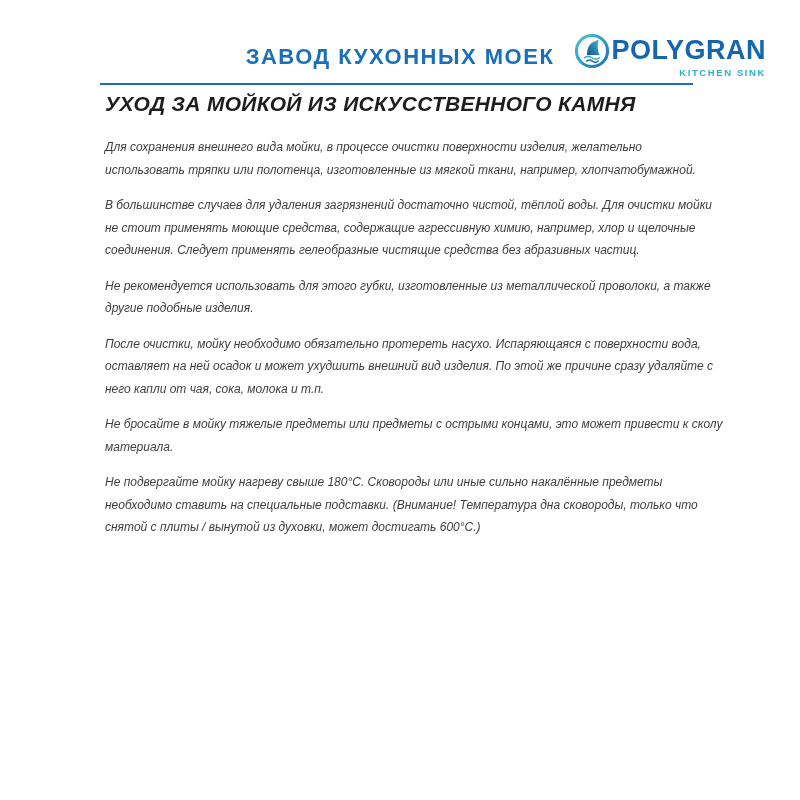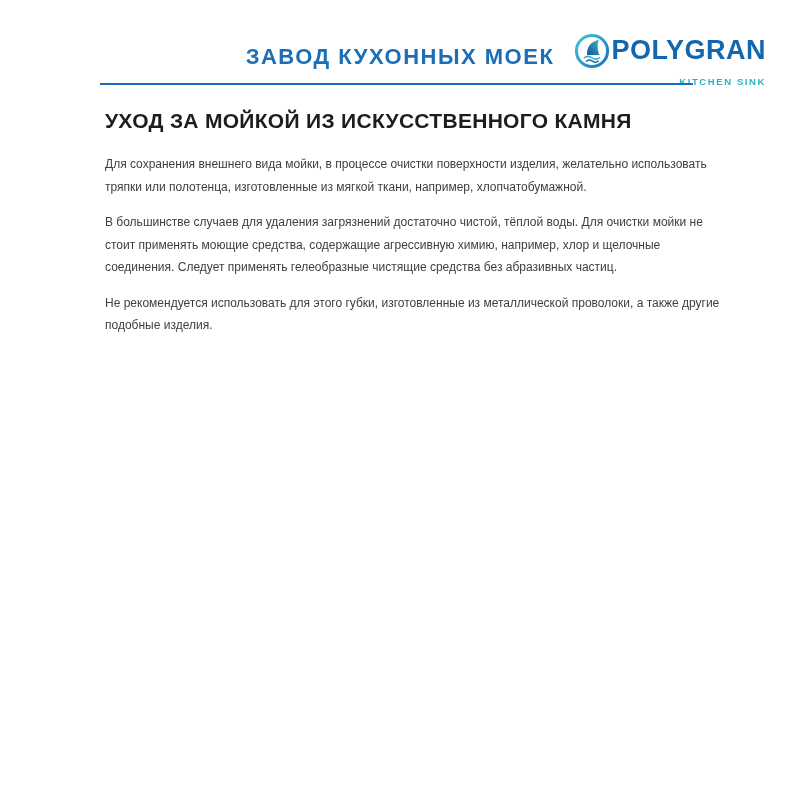--- a/index.html
+++ b/index.html
@@ -49,37 +49,38 @@
     letter-spacing: 0.5px;
     color: #1467ae;
     line-height: 1;
     margin-top: 4px;
   }
   .logo-tagline {
     font-size: 9.5px;
     font-weight: 700;
     letter-spacing: 1.6px;
     color: #2cb0c8;
-    margin-top: 12px;
+    margin-top: 3px;
   }
   .header-divider {
     position: absolute;
     top: 83px;
     left: 100px;
     width: 593px;
     height: 2px;
     background: #1b6fb8;
   }
 
   
   .content {
     position: absolute;
-    top: 109px;
+    top: 92px;
     left: 105px;
     width: 618px;
+    font-style: italic;
   }
   .doc-title {
     margin: 0 0 20px 0;
     font-size: 21px;
     font-weight: 700;
     letter-spacing: 0.3px;
     color: #1d1d1d;
   }
   .doc-paragraph {
     margin: 0 0 13px 0;
@@ -123,15 +124,18 @@
 
     <div class="header-divider"></div>
   </div>
 
   <div class="content">
     <h1 class="doc-title">УХОД ЗА МОЙКОЙ ИЗ ИСКУССТВЕННОГО КАМНЯ</h1>
 
     <p class="doc-paragraph">Для сохранения внешнего вида мойки, в процессе очистки поверхности изделия, желательно использовать тряпки или полотенца, изготовленные из мягкой ткани, например, хлопчатобумажной.</p>
     <p class="doc-paragraph">В большинстве случаев для удаления загрязнений достаточно чистой, тёплой воды. Для очистки мойки не стоит применять моющие средства, содержащие агрессивную химию, например, хлор и щелочные соединения. Следует применять гелеобразные чистящие средства без абразивных частиц.</p>
     <p class="doc-paragraph">Не рекомендуется использовать для этого губки, изготовленные из металлической проволоки, а также другие подобные изделия.</p>
+    <p class="doc-paragraph">После очистки, мойку необходимо обязательно протереть насухо. Испаряющаяся с поверхности вода, оставляет на ней осадок и может ухудшить внешний вид изделия. По этой же причине сразу удаляйте с него капли от чая, сока, молока и т.п.</p>
+    <p class="doc-paragraph">Не бросайте в мойку тяжелые предметы или предметы с острыми концами, это может привести к сколу материала.</p>
+    <p class="doc-paragraph">Не подвергайте мойку нагреву свыше 180°С. Сковороды или иные сильно накалённые предметы необходимо ставить на специальные подставки. (Внимание! Температура дна сковороды, только что снятой с плиты / вынутой из духовки, может достигать 600°С.)</p>
   </div>
 
 </div>
 
 </body></html>

